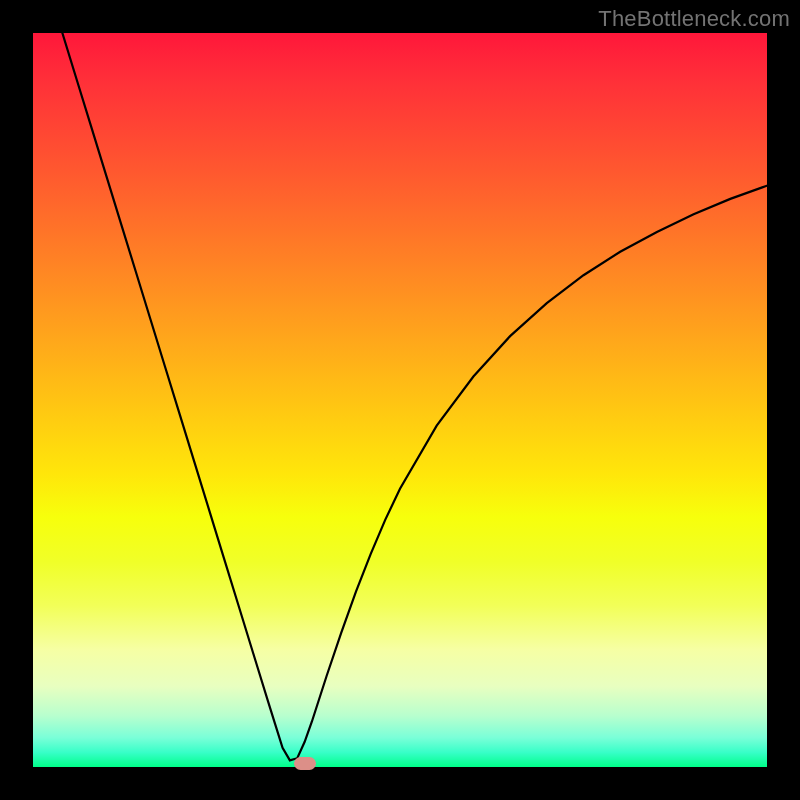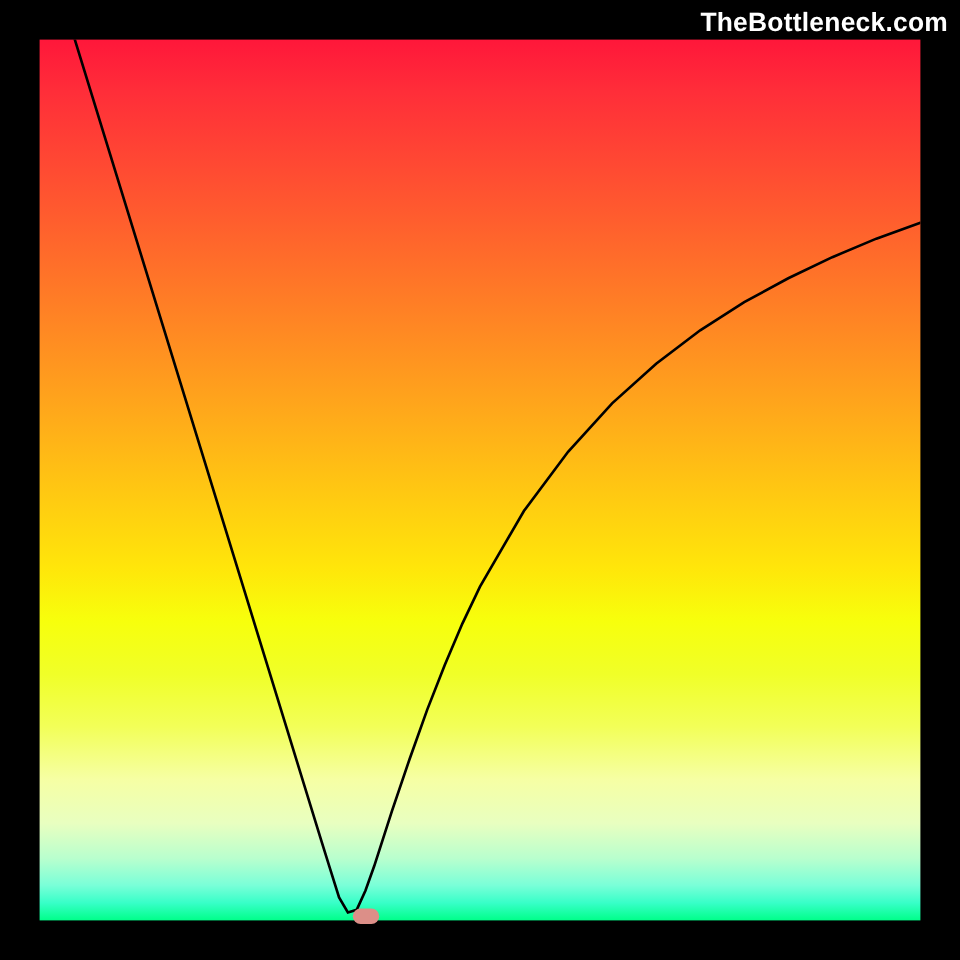--- a/index.html
+++ b/index.html
@@ -37,22 +37,22 @@
       #38ffc8 98%,
       #00ff8a 100%
     );
   }
 
   .watermark {
     position: absolute;
     top: 6px;
     right: 10px;
     font-size: 22px;
-    color: #ffffff;
-    font-weight: 700;
+    color: #737373;
+    font-weight: 400;
     letter-spacing: 0.2px;
   }
 
   .curve-svg {
     position: absolute;
     top: 33px;
     left: 33px;
     width: 734px;
     height: 734px;
   }

